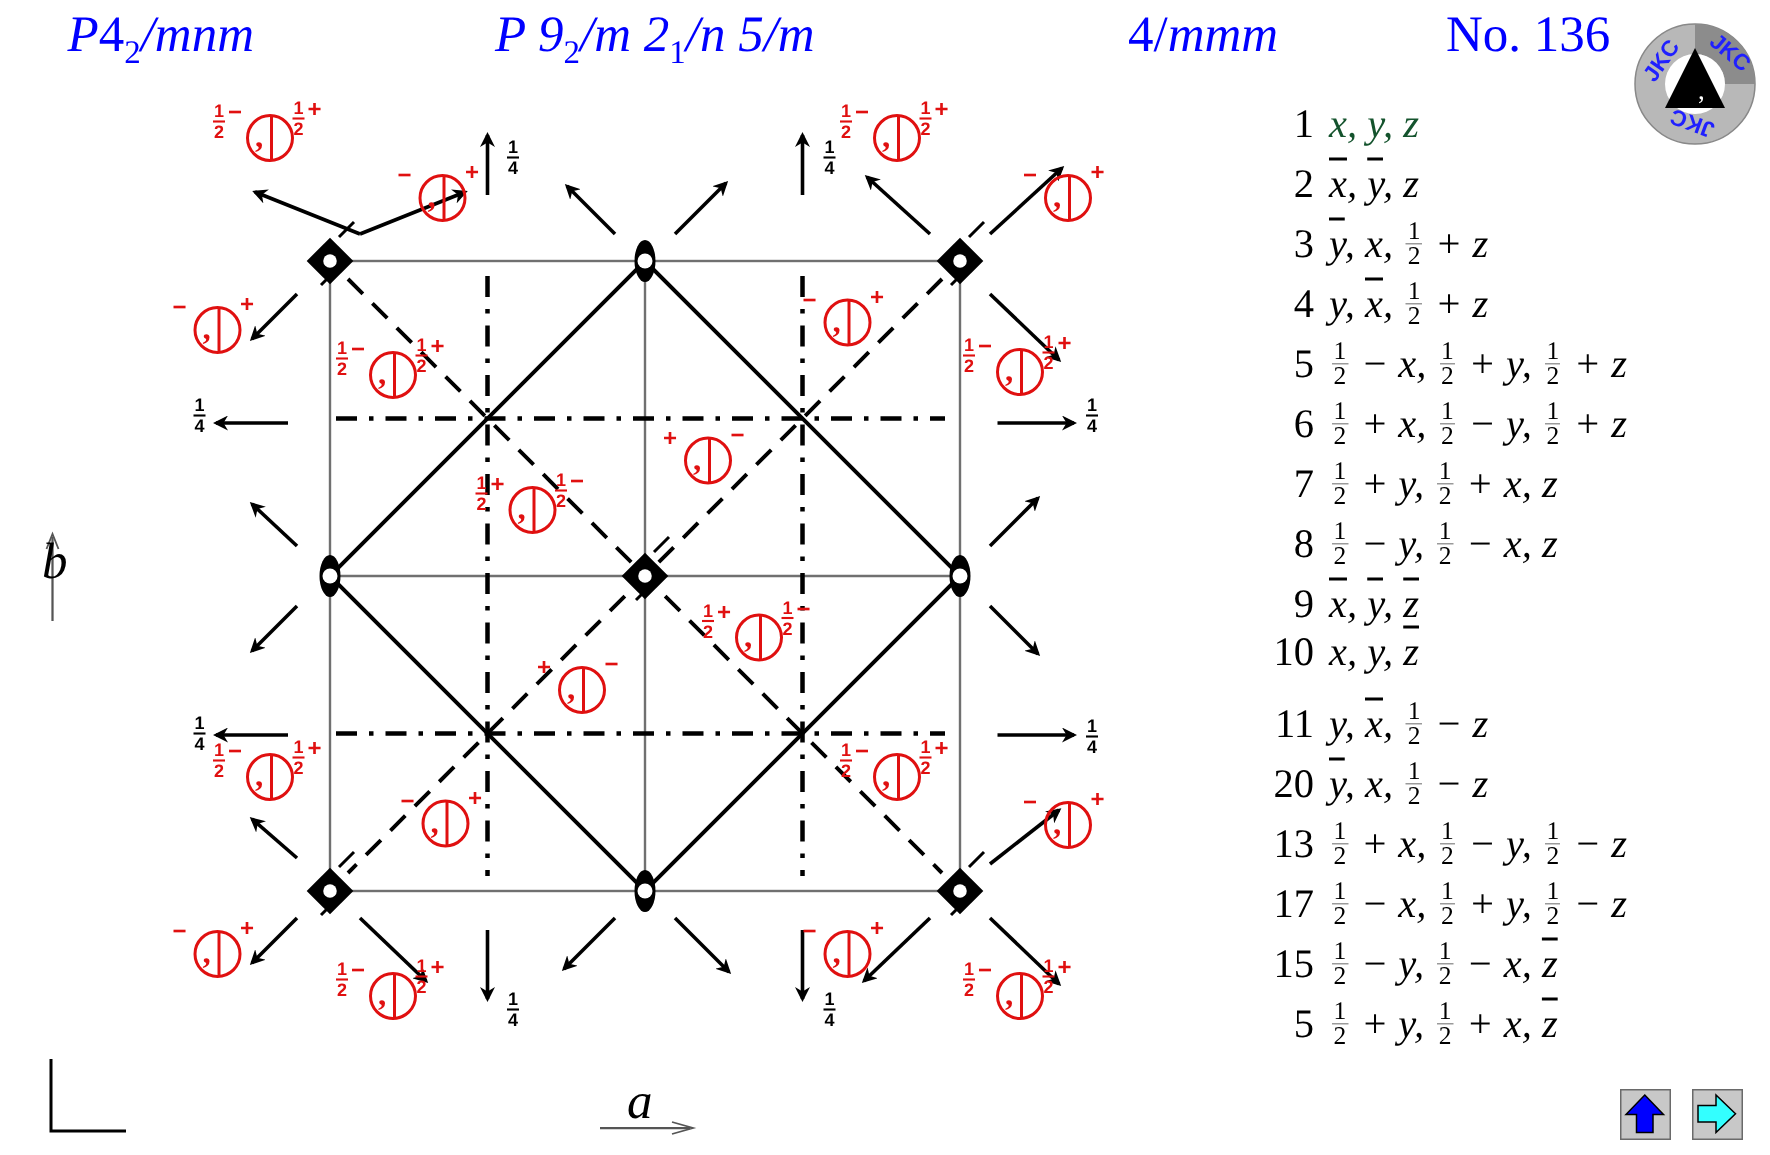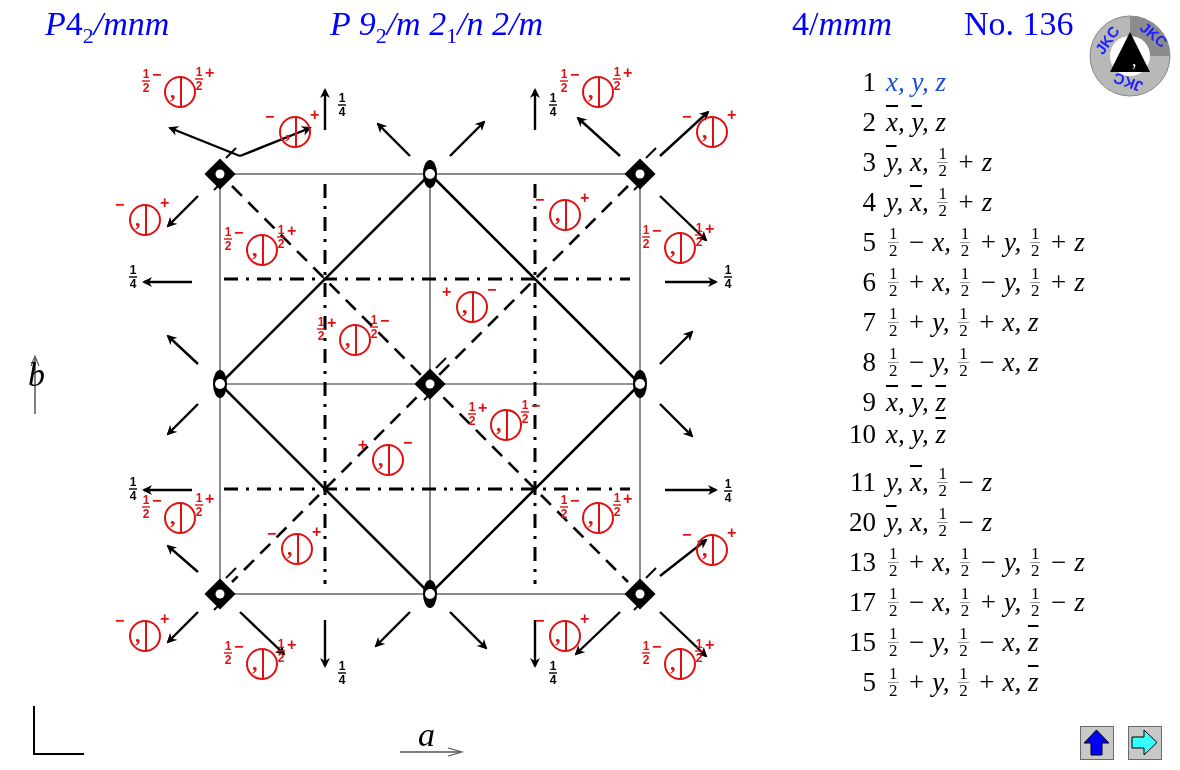--- a/index.html
+++ b/index.html
@@ -2,46 +2,46 @@
 <html><head>
 <meta charset="utf-8">
 <style>
   html, body { margin:0; padding:0; background:#ffffff; }
   body { width:1180px; height:770px; position:relative; overflow:hidden; font-family:"Liberation Serif", serif; }
   .hdr { position:absolute; top:2px; color:#0000ff; font-size:34px; font-family:"Liberation Serif", serif; white-space:nowrap; line-height:44px; }
   .hdr i { font-style:italic; }
   .hdr sub { font-size:22px; vertical-align:-8px; line-height:0; }
   #hm-symbol { left:5px;margin-left:40px; }
   #full-symbol { left:330px; }
-  #point-group { left:752px;margin-left:40px; }
+  #point-group { left:752px; }
   #sg-number { left:932px;margin-left:32px; }
   .logo { position:absolute; left:1088px; top:14px; width:84px; height:84px; }
   .ops { position:absolute; left:840px; top:62px; }
   .op { position:absolute; left:0; height:40px; font-size:27px; line-height:40px; white-space:nowrap; color:#000; }
   .op .num { display:inline-block; width:36px; text-align:right; margin-right:10px; }
   .op .expr { font-style:italic; }
-  .op.first .expr { color:#1d4ed8; }
+  .op.first .expr { color:#14532d; }
   .op .expr .bar { text-decoration:overline; }
   .frac { display:inline-flex; flex-direction:column; align-items:center; font-style:normal; font-size:17px; line-height:16px; vertical-align:middle; margin:0 2px; position:relative; top:-2px; }
   .frac .n { border-bottom:1.5px solid #9a9a9a; padding:0 1px; }
   .frac .d { padding:0 1px; }
   .diagram { position:absolute; left:0; top:0; }
   .axisb { position:absolute; left:28px; top:356px; font-size:34px; font-style:italic; }
   .axisa { position:absolute; left:418px; top:716px; font-size:34px; font-style:italic; }
   .navbtn { position:absolute; top:726px; width:34px; height:34px; background:#c8c8c8; border:1.5px solid #6a6a6a; box-sizing:border-box; cursor:pointer; }
   #nav-up { left:1080px; }
   #nav-next { left:1128px; }
   .navbtn svg { position:absolute; left:0; top:0; }
 </style>
 </head>
 <body>
 
 <div class="hdr" id="hm-symbol"><i>P</i><span>4</span><sub>2</sub><i>/mnm</i></div>
 
-<div class="hdr" id="full-symbol"><i>P 9</i><sub>2</sub><i>/m 2</i><sub>1</sub><i>/n 2/m</i></div>
+<div class="hdr" id="full-symbol"><i>P 9</i><sub>2</sub><i>/m 2</i><sub>1</sub><i>/n 5/m</i></div>
 
 <div class="hdr" id="point-group"><span>4/</span><i>mmm</i></div>
 
 <div class="hdr" id="sg-number">No. 136</div>
 
 <svg class="logo" viewBox="0 0 84 84">
   <circle cx="42" cy="42" r="40" fill="#b8b8b8" stroke="#888" stroke-width="1"></circle>
   <path d="M42 2 A40 40 0 0 1 82 42 L62 42 A20 20 0 0 0 42 22 Z" fill="#8c8c8c"></path>
   <circle cx="42" cy="42" r="20" fill="#ffffff"></circle>
   <polygon points="42,18 22,58 62,58" fill="#000"></polygon>

